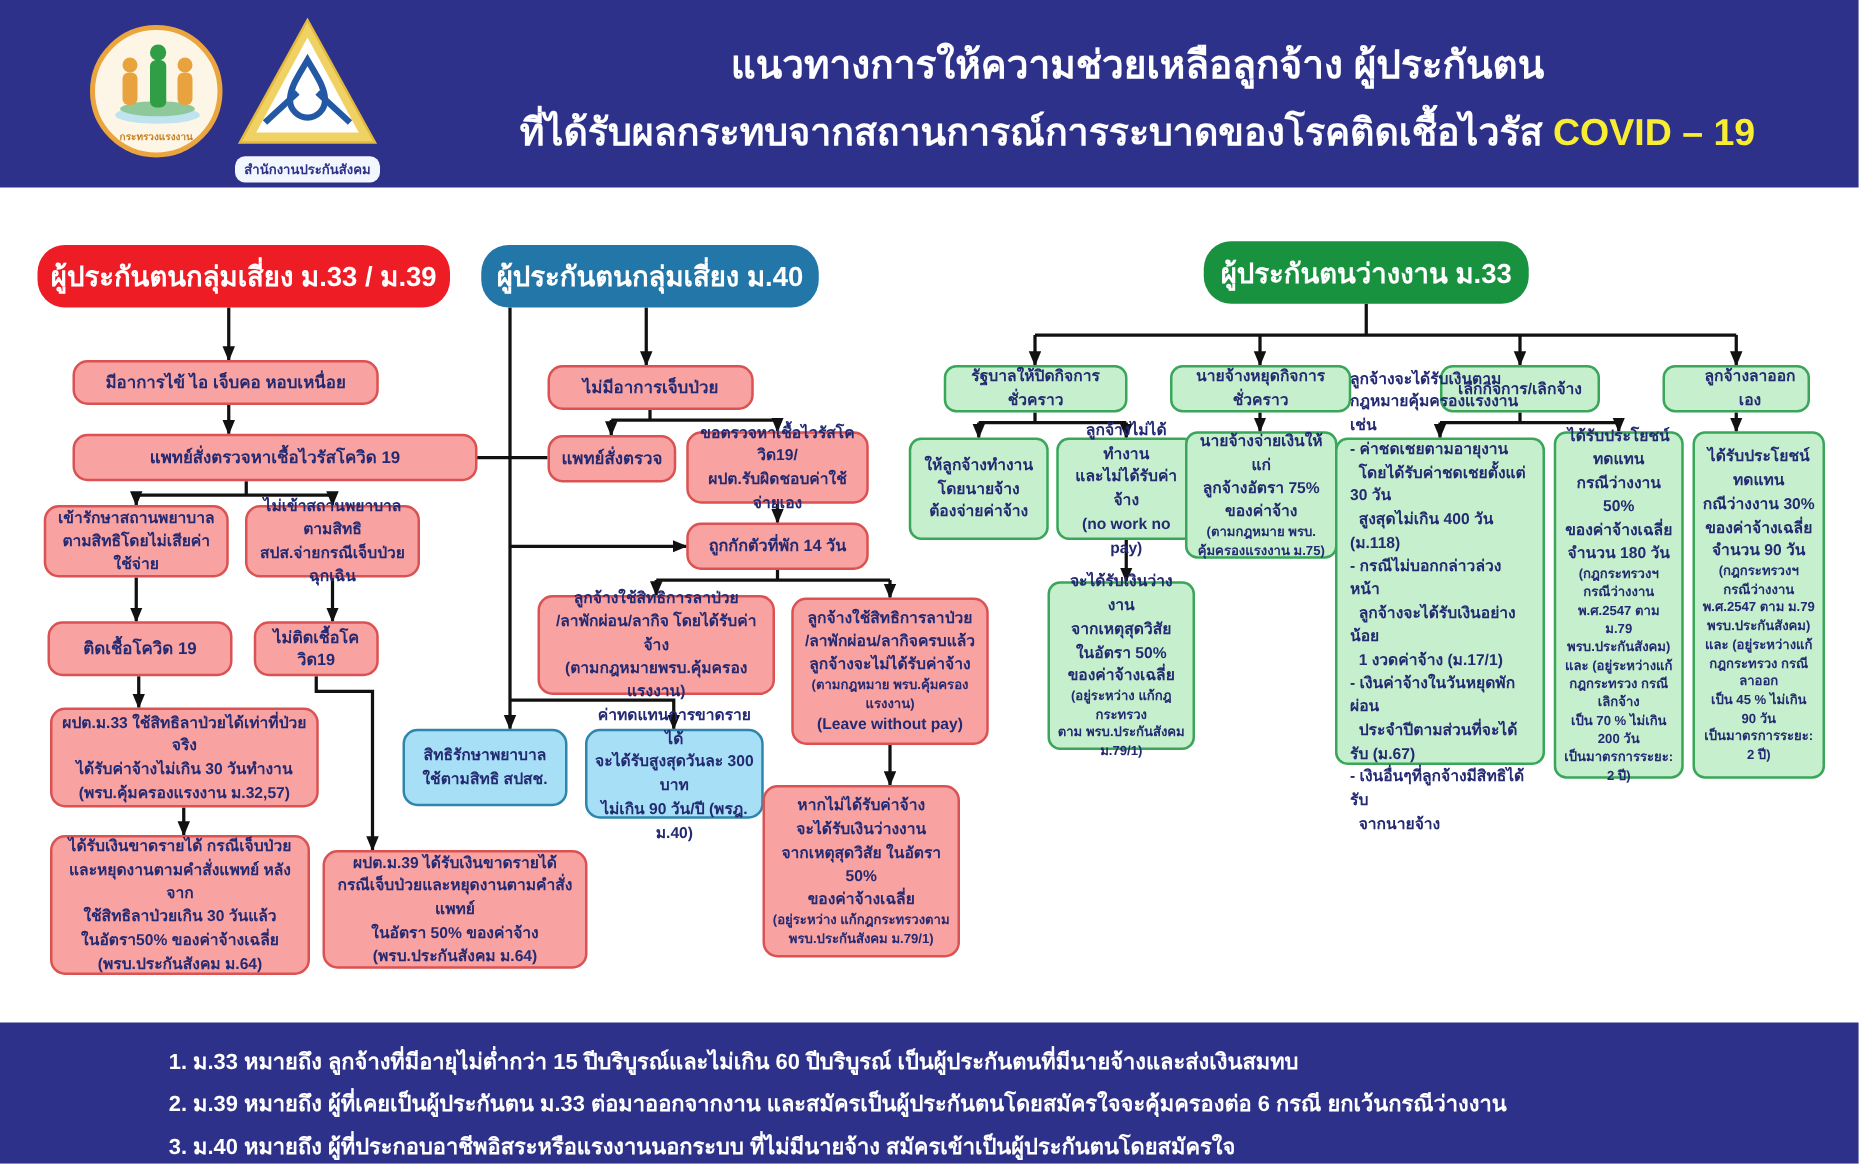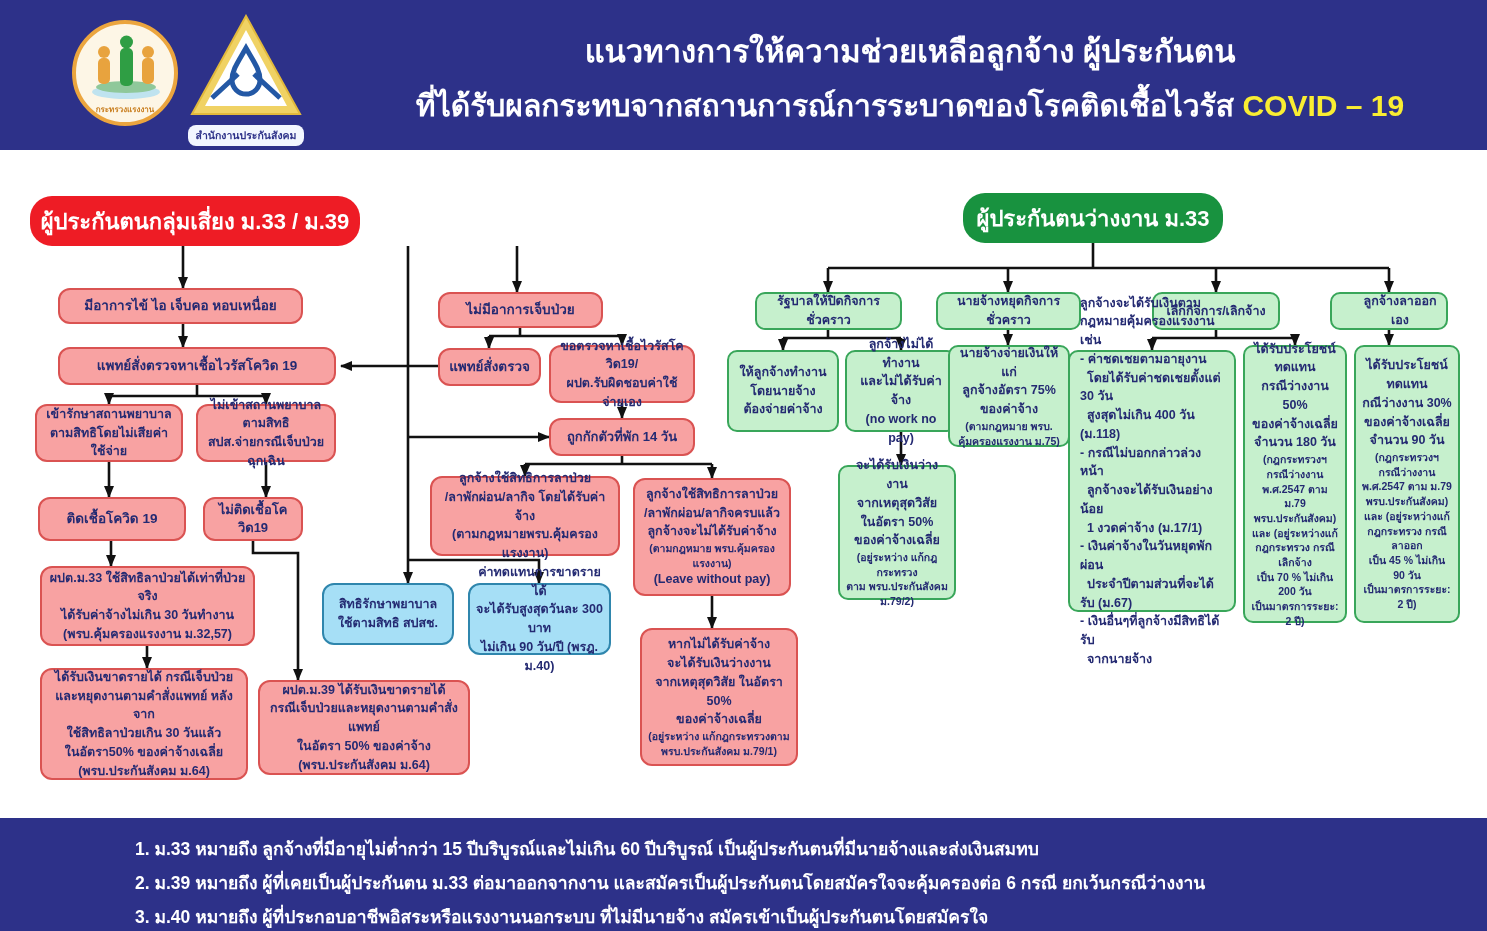--- a/index.html
+++ b/index.html
@@ -127,24 +127,25 @@
       <path d="M1008,330 V345" marker-end="url(#ah)"></path>
       <path d="M1216,330 V338"></path>
         <path d="M1152,338 H1295"></path>
       <path d="M1152,338 V350" marker-end="url(#ah)"></path>
       <path d="M1295,338 V345" marker-end="url(#ah)"></path>
       <path d="M1389,330 V345" marker-end="url(#ah)"></path>
     </g>
   </svg>
 
   <div class="pill red" style="left:30px;top:196px;width:330px;height:50px;">ผู้ประกันตนกลุ่มเสี่ยง ม.33 / ม.39</div>
+  <div class="pill blue" style="left:385px;top:196px;width:270px;height:50px;">ผู้ประกันตนกลุ่มเสี่ยง ม.40</div>
   <div class="pill green" style="left:963px;top:193px;width:260px;height:50px;">ผู้ประกันตนว่างงาน ม.33</div>
 
   <div class="bx pink" style="left:58px;top:288px;width:245px;height:36px;">มีอาการไข้ ไอ เจ็บคอ หอบเหนื่อย</div>
-  <div class="bx pink" style="left:58px;top:347px;width:278px;height:38px;">แพทย์สั่งตรวจหาเชื้อไวรัสโควิด 19</div>
+  <div class="bx pink" style="left:58px;top:347px;width:324px;height:38px;">แพทย์สั่งตรวจหาเชื้อไวรัสโควิด 19</div>
   <div class="bx pink fs12" style="left:35px;top:404px;width:148px;height:58px;">เข้ารักษาสถานพยาบาล
 ตามสิทธิโดยไม่เสียค่าใช้จ่าย</div>
   <div class="bx pink fs12" style="left:196px;top:404px;width:140px;height:58px;">ไม่เข้าสถานพยาบาลตามสิทธิ
 สปส.จ่ายกรณีเจ็บป่วยฉุกเฉิน</div>
   <div class="bx pink" style="left:38px;top:497px;width:148px;height:44px;">ติดเชื้อโควิด 19</div>
   <div class="bx pink fs13" style="left:203px;top:497px;width:100px;height:44px;">ไม่ติดเชื้อโควิด19</div>
   <div class="bx pink fs12" style="left:40px;top:566px;width:215px;height:80px;">ผปต.ม.33 ใช้สิทธิลาป่วยได้เท่าที่ป่วยจริง
 ได้รับค่าจ้างไม่เกิน 30 วันทำงาน
 (พรบ.คุ้มครองแรงงาน ม.32,57)</div>
   <div class="bx pink fs12" style="left:40px;top:668px;width:208px;height:112px;">ได้รับเงินขาดรายได้ กรณีเจ็บป่วย
@@ -170,21 +171,21 @@
 /ลาพักผ่อน/ลากิจครบแล้ว
 ลูกจ้างจะไม่ได้รับค่าจ้าง</span>
     <span class="small">(ตามกฎหมาย พรบ.คุ้มครองแรงงาน)</span>
     <span class="en">(Leave without pay)</span>
   </div>
   <div class="bx sky fs12" style="left:322px;top:583px;width:132px;height:62px;">สิทธิรักษาพยาบาล
 ใช้ตามสิทธิ สปสช.</div>
   <div class="bx sky fs12" style="left:468px;top:583px;width:143px;height:72px;">ค่าทดแทนการขาดรายได้
 จะได้รับสูงสุดวันละ 300 บาท
 ไม่เกิน 90 วัน/ปี (พรฎ. ม.40)</div>
-  <div class="bx pink fs12" style="left:640px;top:628px;width:158px;height:138px;">
+  <div class="bx pink fs12" style="left:610px;top:628px;width:158px;height:138px;">
     <span>หากไม่ได้รับค่าจ้าง
 จะได้รับเงินว่างงาน
 จากเหตุสุดวิสัย ในอัตรา 50%
 ของค่าจ้างเฉลี่ย</span>
     <span class="small">(อยู่ระหว่าง แก้กฎกระทรวงตาม
 พรบ.ประกันสังคม ม.79/1)</span>
   </div>
 
   <div class="bx mint fs12" style="left:755px;top:292px;width:147px;height:38px;">รัฐบาลให้ปิดกิจการชั่วคราว</div>
   <div class="bx mint fs12" style="left:936px;top:292px;width:145px;height:38px;">นายจ้างหยุดกิจการชั่วคราว</div>
@@ -198,21 +199,21 @@
   </div>
   <div class="bx mint fs12" style="left:727px;top:350px;width:112px;height:82px;">ให้ลูกจ้างทำงาน
 โดยนายจ้าง
 ต้องจ่ายค่าจ้าง</div>
   <div class="bx mint fs12" style="left:838px;top:465px;width:118px;height:135px;">
     <span>จะได้รับเงินว่างงาน
 จากเหตุสุดวิสัย
 ในอัตรา 50%
 ของค่าจ้างเฉลี่ย</span>
     <span class="small">(อยู่ระหว่าง แก้กฎกระทรวง
-ตาม พรบ.ประกันสังคม ม.79/2)</span>
+ตาม พรบ.ประกันสังคม ม.79/1)</span>
   </div>
   <div class="bx mint fs12" style="left:948px;top:345px;width:122px;height:102px;">
     <span>นายจ้างจ่ายเงินให้แก่
 ลูกจ้างอัตรา 75%
 ของค่าจ้าง</span>
     <span class="small">(ตามกฎหมาย พรบ.
 คุ้มครองแรงงาน ม.75)</span>
   </div>
   <div class="bx mint fs12 left" style="left:1068px;top:350px;width:168px;height:262px;padding:8px 10px;">ลูกจ้างจะได้รับเงินตาม
 กฎหมายคุ้มครองแรงงานเช่น

